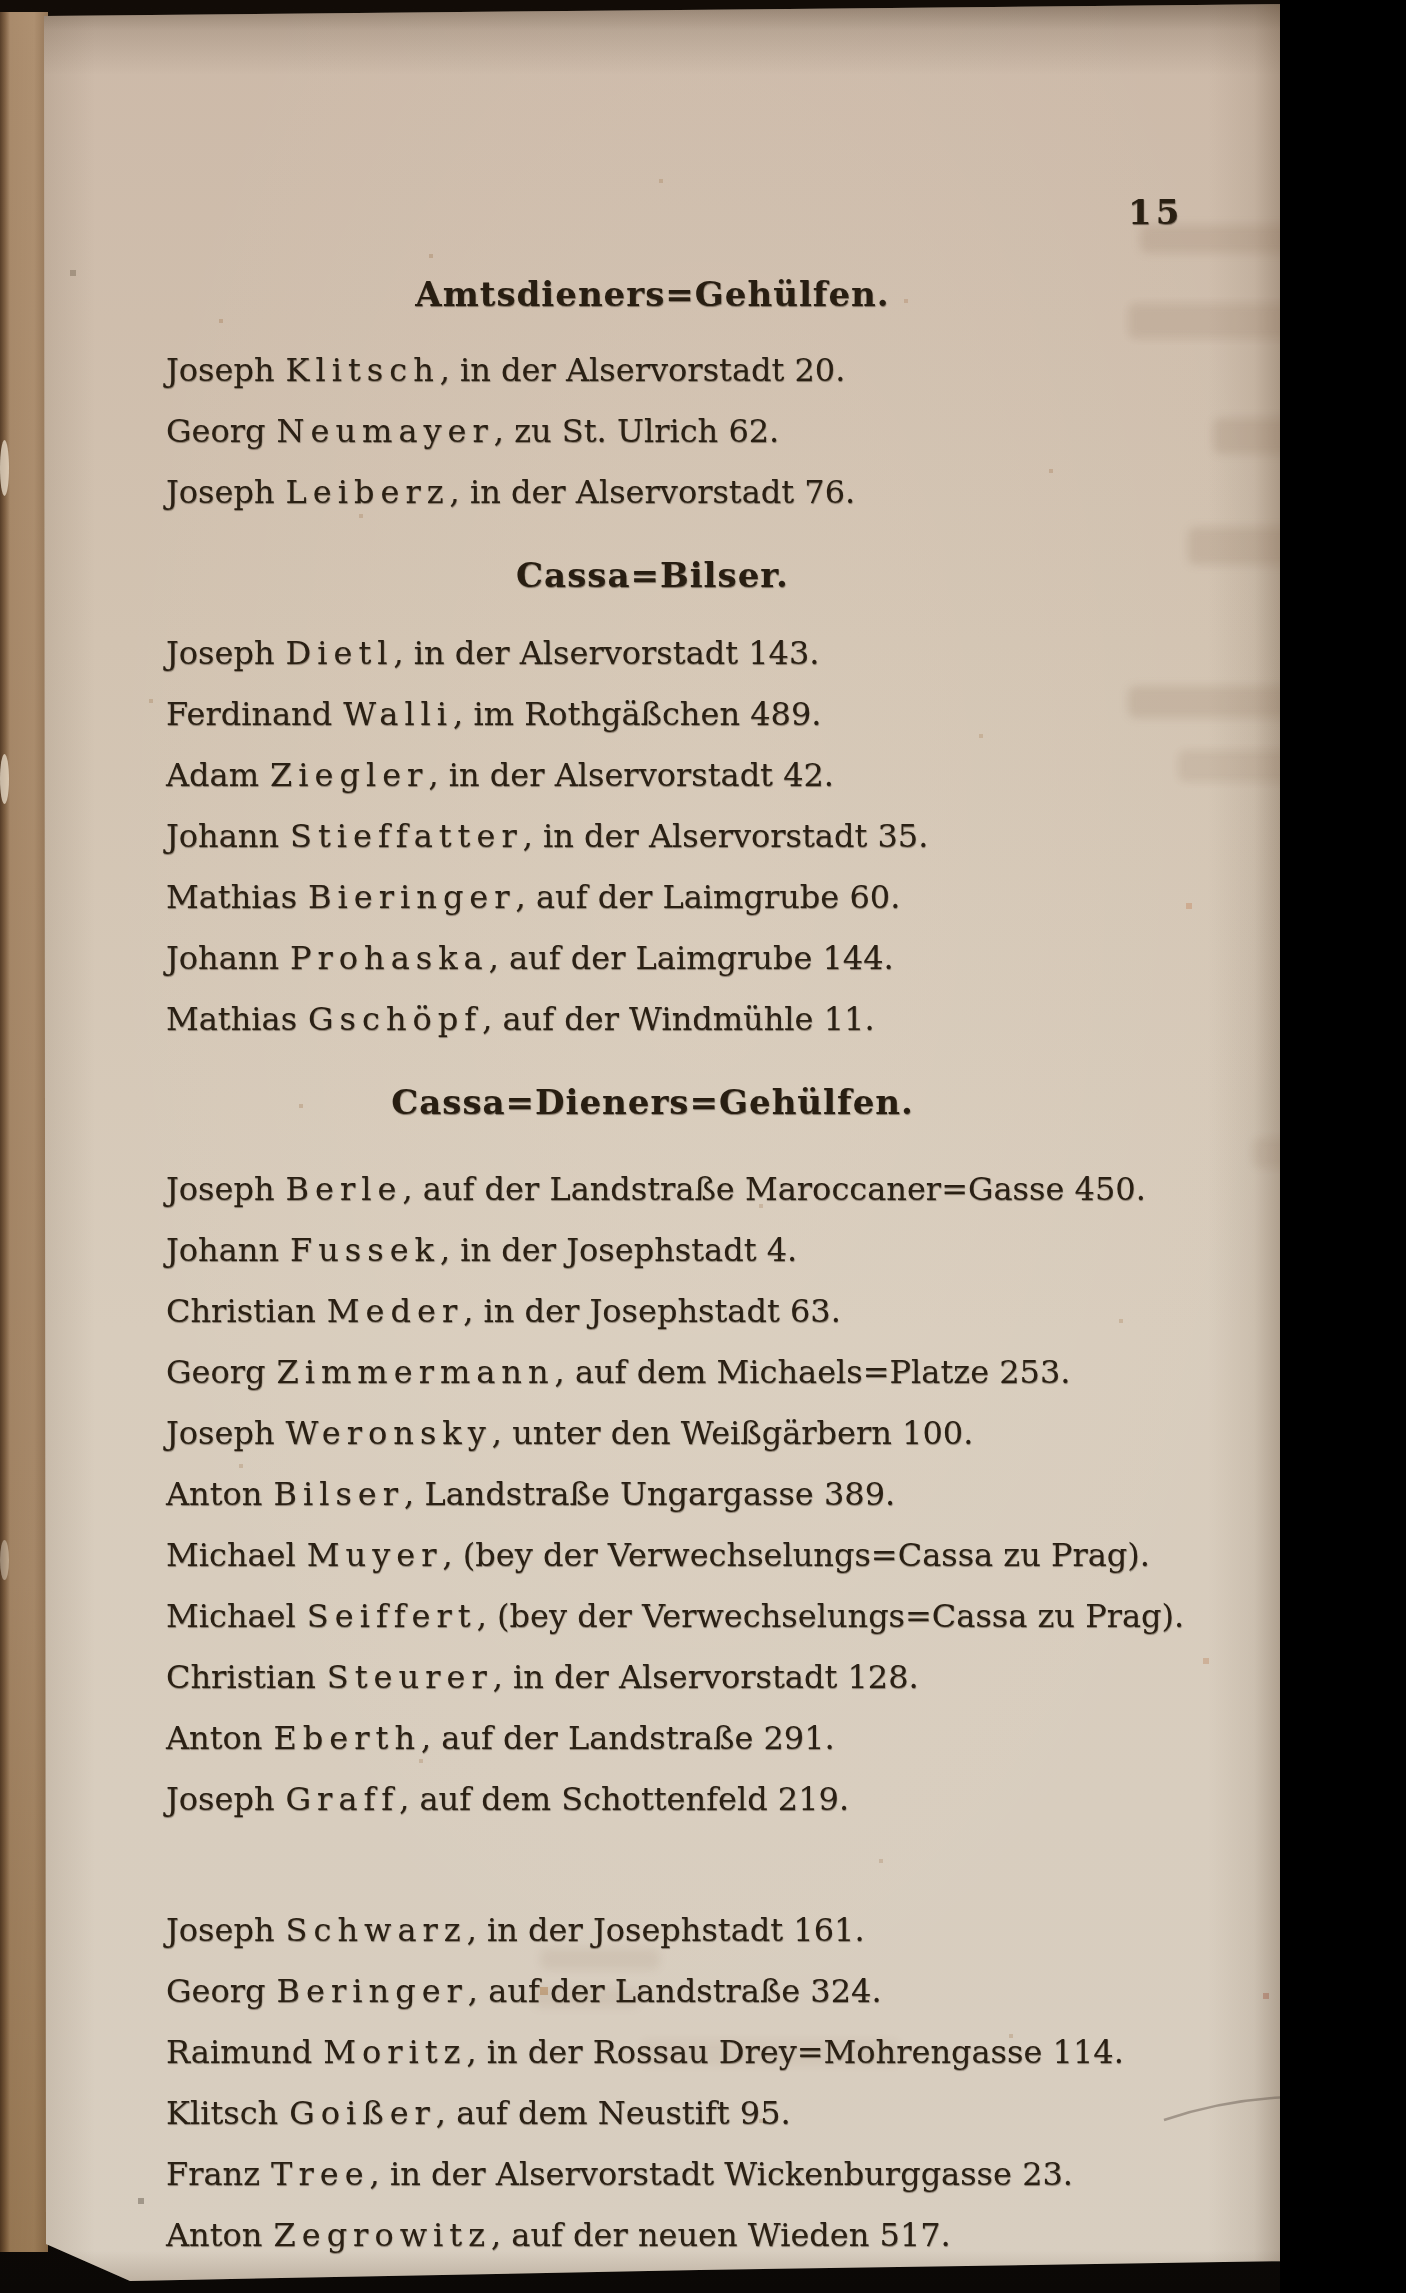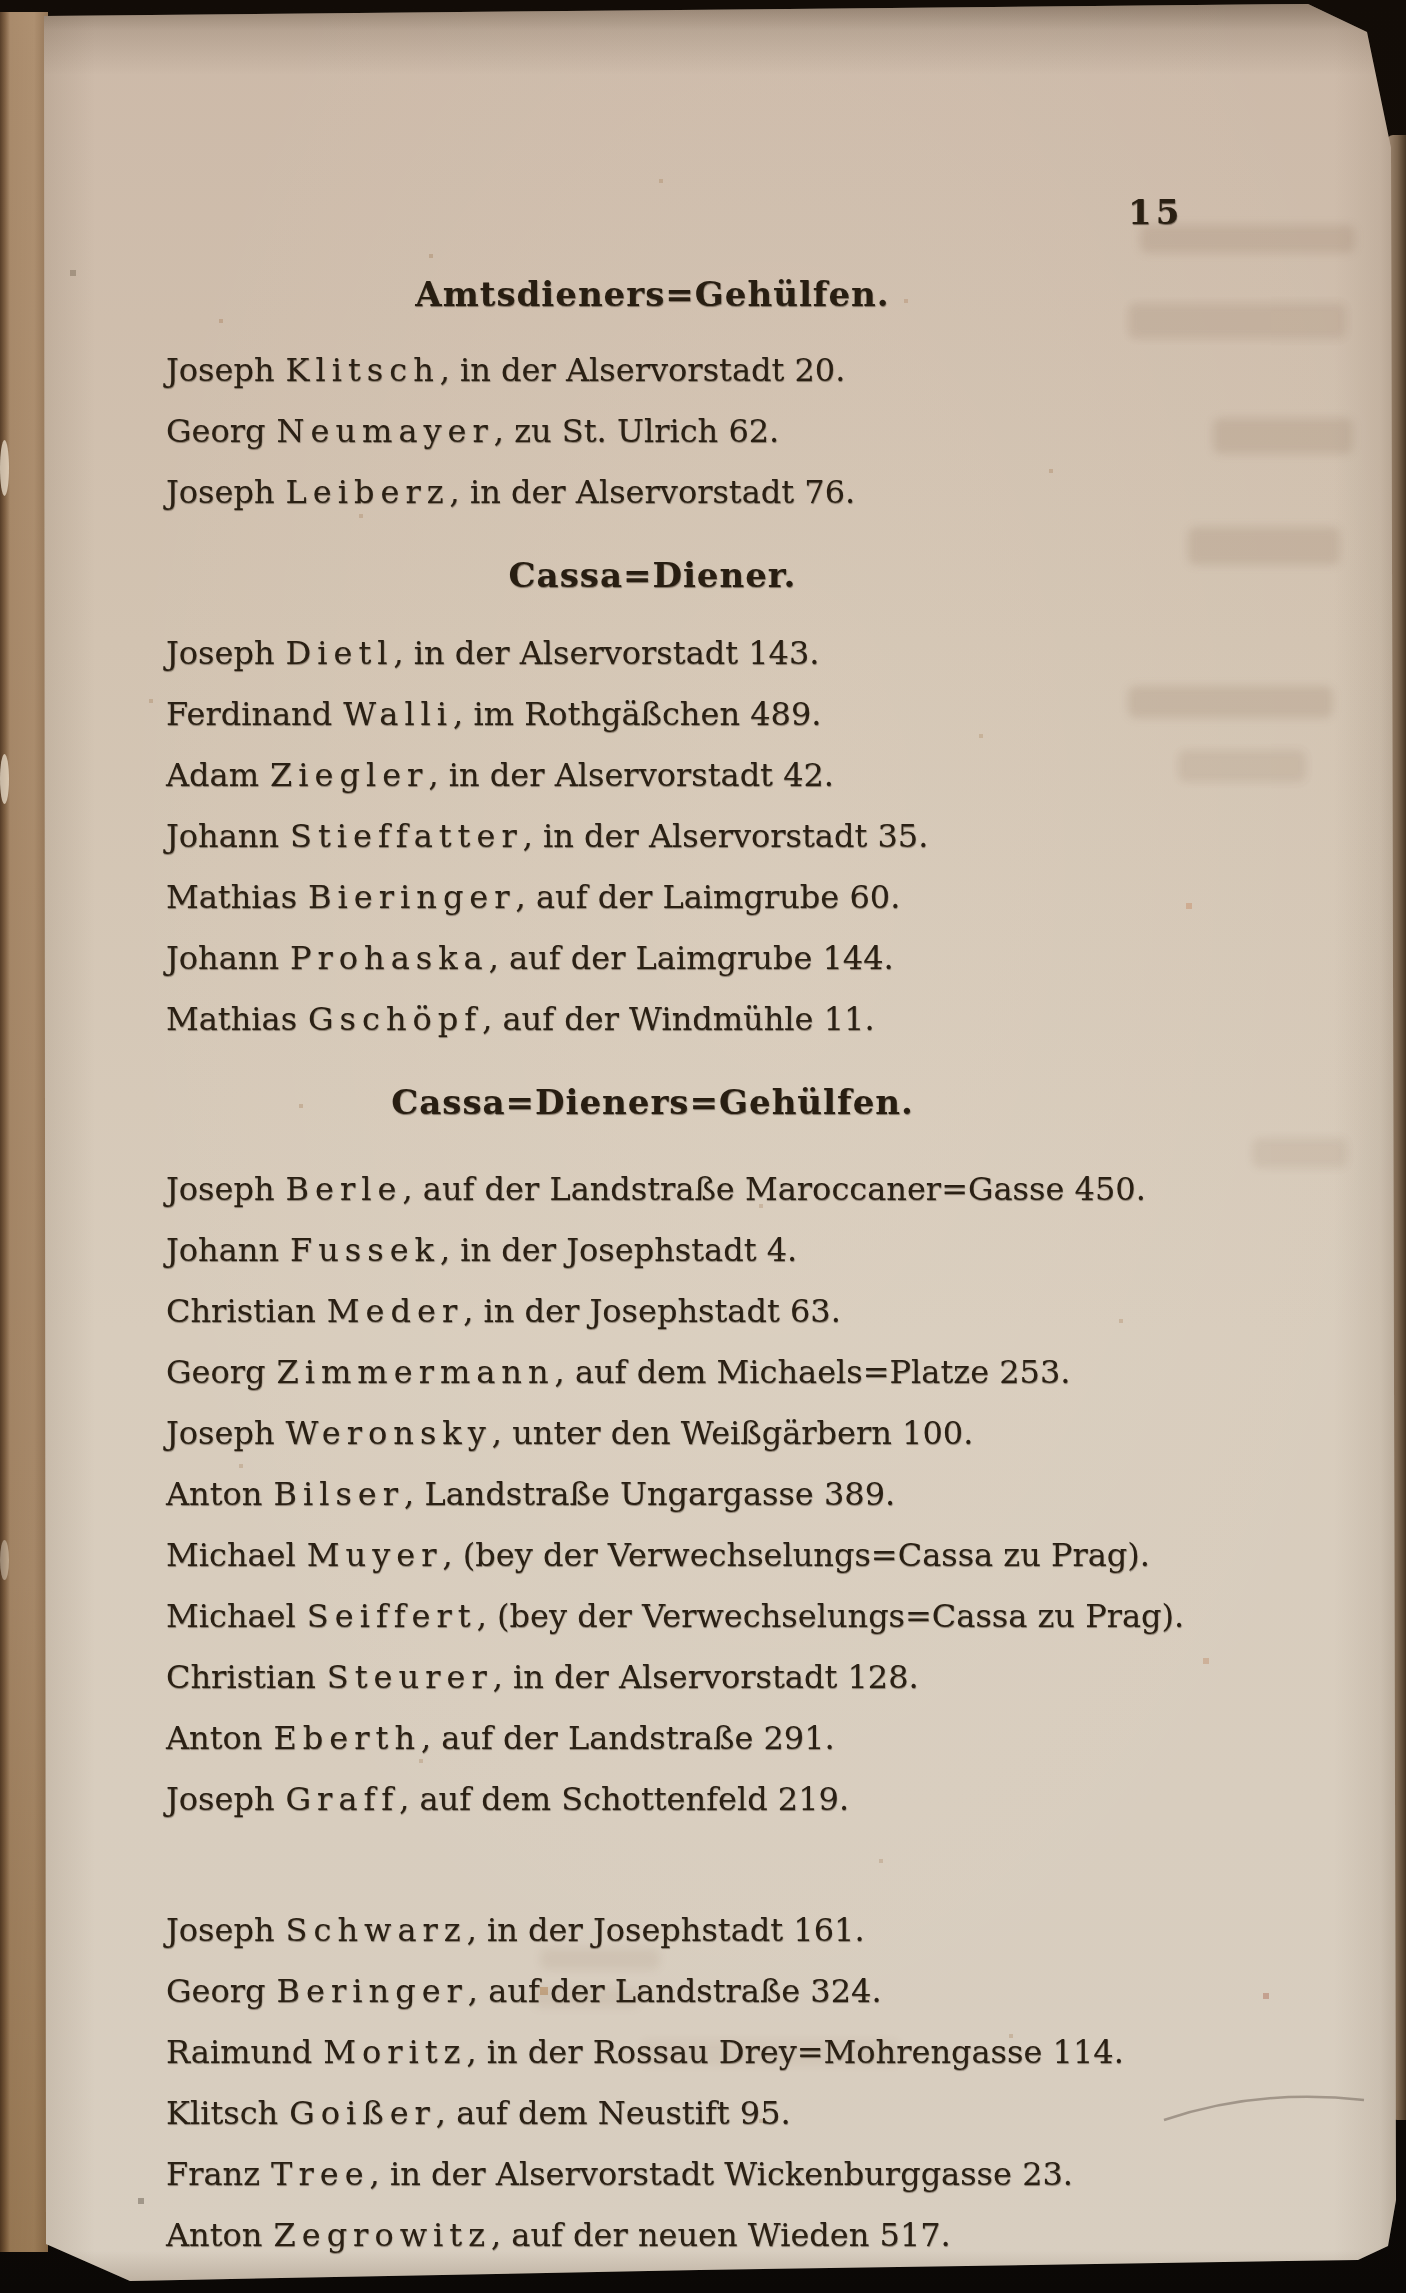--- a/index.html
+++ b/index.html
@@ -1,18 +1,18 @@
 <!DOCTYPE html>
 <html><head>
 <meta charset="utf-8">
 <style>
   html,body{margin:0;padding:0;background:#000;}
   .scan{
     position:relative;
-    width:1406px;height:2293px;
+    width:1280px;height:2293px;
     overflow:hidden;
     background:linear-gradient(180deg,#120c07 0%,#17100a 55%,#0b0806 100%);
     font-family:"DejaVu Serif", serif;
   }
   
   .under-pages{
     position:absolute;left:0;top:12px;width:48px;height:2240px;
     background:linear-gradient(90deg,#6b543e 0px,#9c8368 5px,#cdb9a2 10px,#d3c0aa 34px,#b49e85 48px),
                linear-gradient(180deg,#d2bfa9,#c8b49c 70%,#b9a281);
     background-blend-mode:multiply;
@@ -116,21 +116,21 @@
     <div class="content">
       <div class="sp" style="height:272px;"></div>
 
       <h2 class="heading">Amtsdieners=Gehülfen.</h2>
       <div class="sp" style="height:16px;"></div>
       <p class="entry"><span>Joseph</span><span class="last">Klitsch</span><span>, in der Alservorstadt 20.</span></p>
       <p class="entry"><span>Georg</span><span class="last">Neumayer</span><span>, zu St. Ulrich 62.</span></p>
       <p class="entry"><span>Joseph</span><span class="last">Leiberz</span><span>, in der Alservorstadt 76.</span></p>
 
       <div class="sp" style="height:22px;"></div>
-      <h2 class="heading">Cassa=Diener.</h2>
+      <h2 class="heading">Cassa=Bilser.</h2>
       <div class="sp" style="height:18px;"></div>
       <p class="entry"><span>Joseph</span><span class="last">Dietl</span><span>, in der Alservorstadt 143.</span></p>
       <p class="entry"><span>Ferdinand</span><span class="last">Walli</span><span>, im Rothgäßchen 489.</span></p>
       <p class="entry"><span>Adam</span><span class="last">Ziegler</span><span>, in der Alservorstadt 42.</span></p>
       <p class="entry"><span>Johann</span><span class="last">Stieffatter</span><span>, in der Alservorstadt 35.</span></p>
       <p class="entry"><span>Mathias</span><span class="last">Bieringer</span><span>, auf der Laimgrube 60.</span></p>
       <p class="entry"><span>Johann</span><span class="last">Prohaska</span><span>, auf der Laimgrube 144.</span></p>
       <p class="entry"><span>Mathias</span><span class="last">Gschöpf</span><span>, auf der Windmühle 11.</span></p>
 
       <div class="sp" style="height:22px;"></div>

